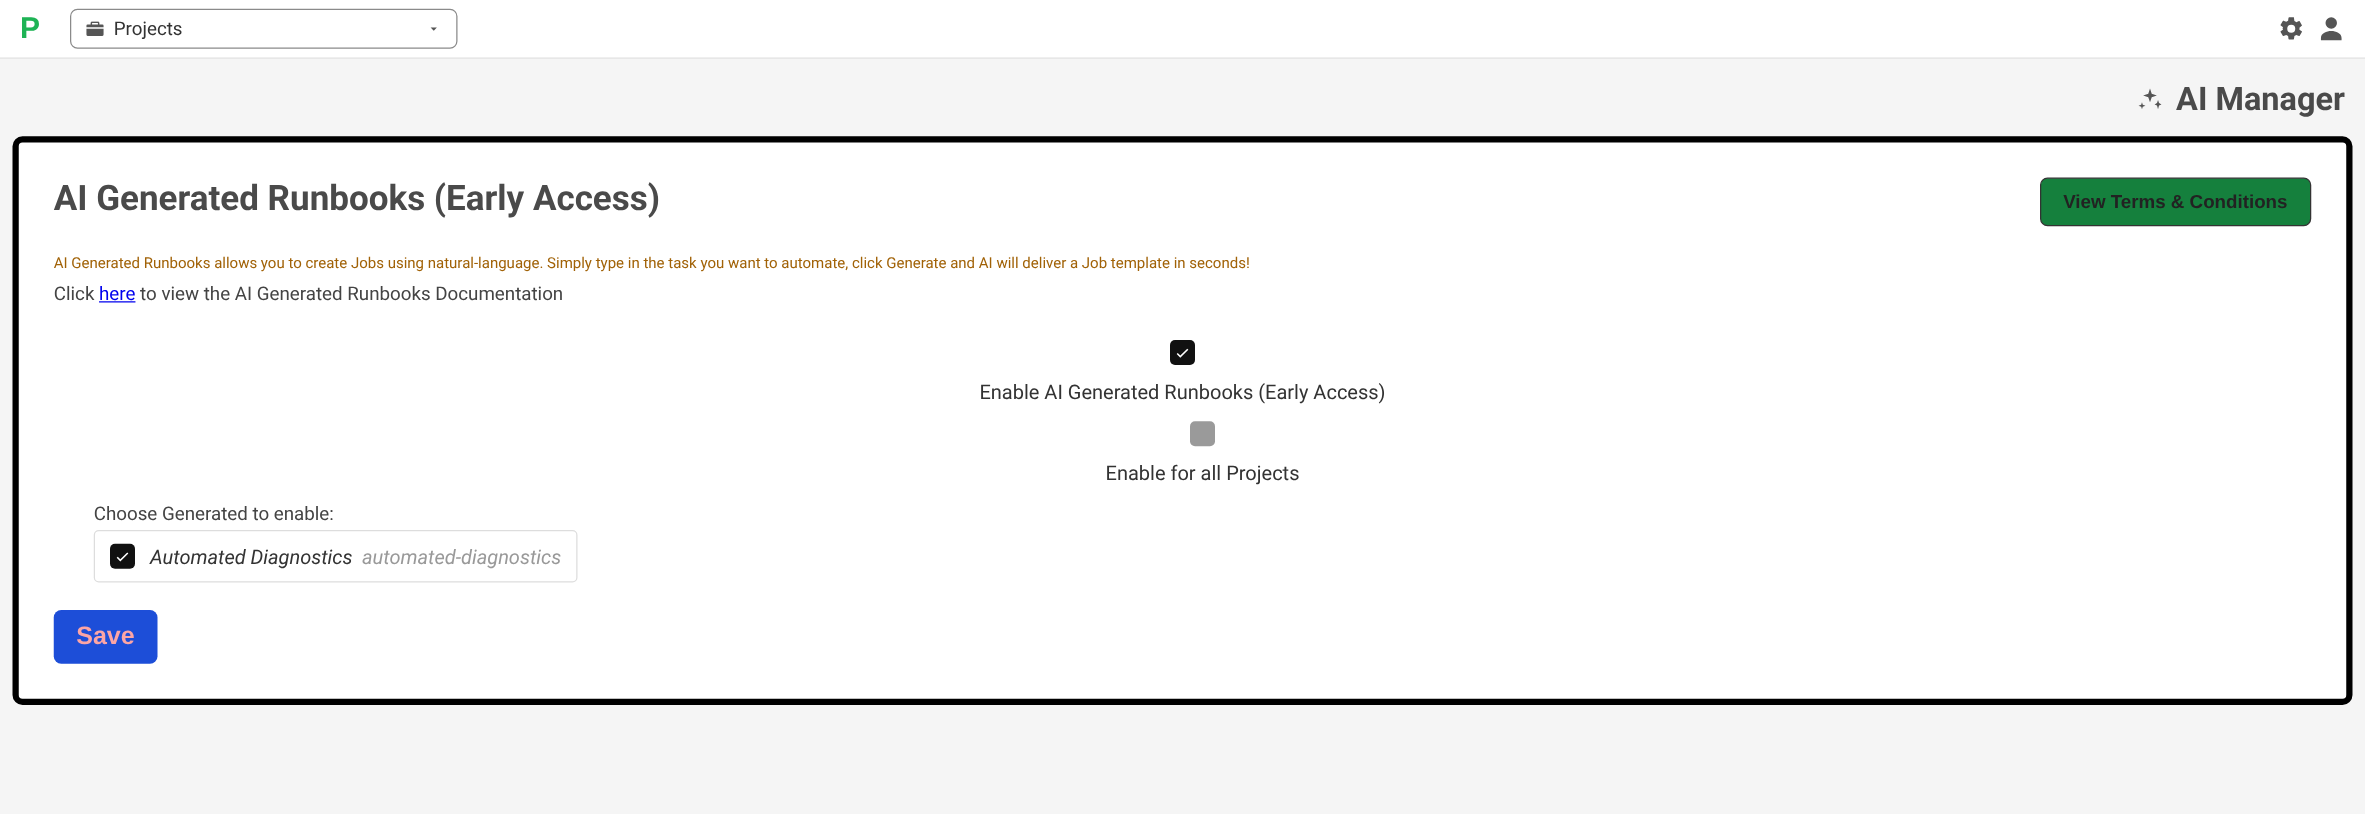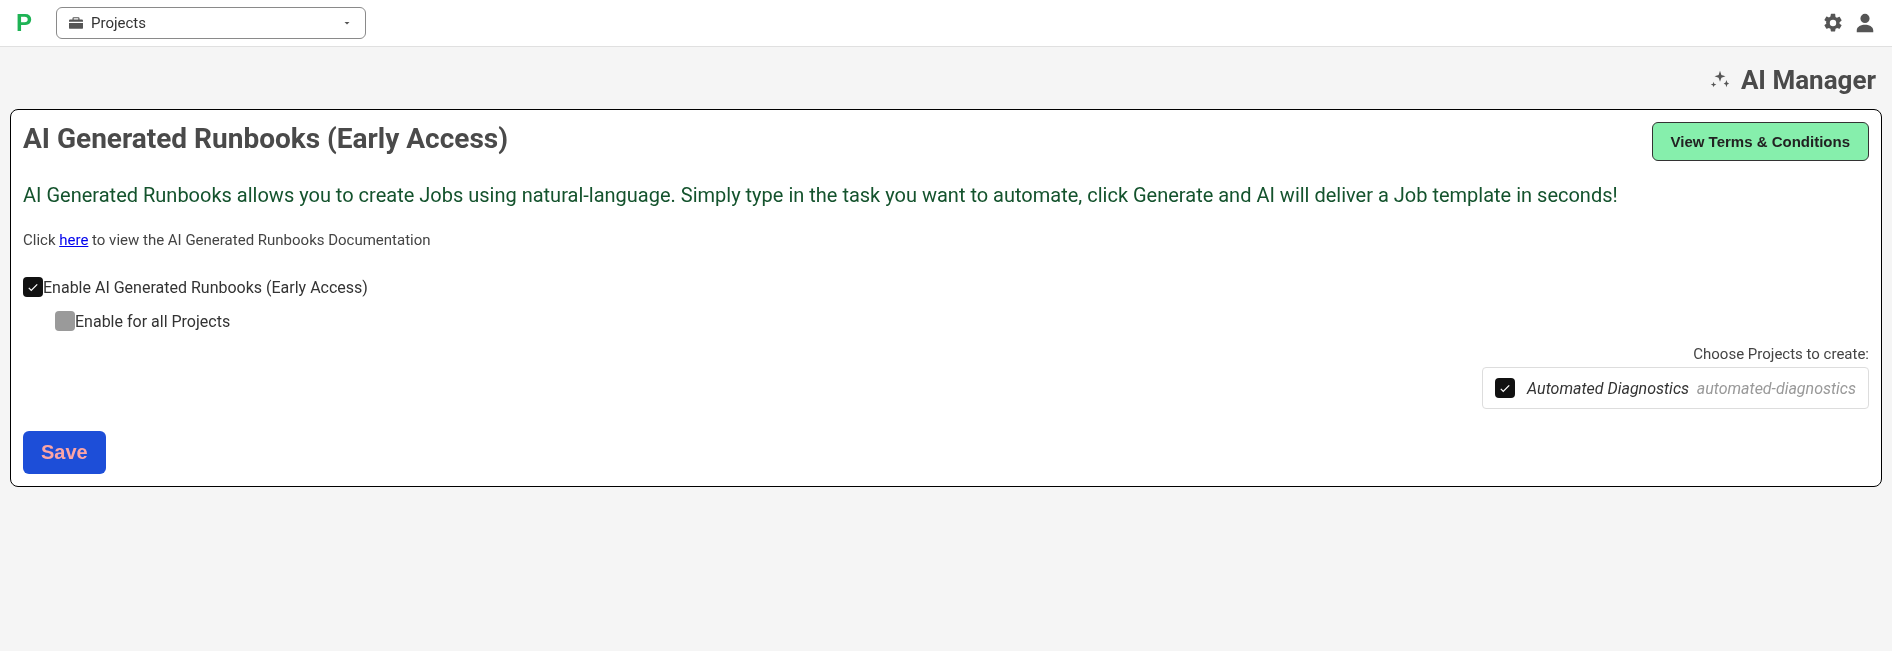--- a/index.html
+++ b/index.html
@@ -73,81 +73,83 @@
     fill: #555;
   }
   .page-title {
     font-size: 26px;
     font-weight: 700;
     color: #4a4a4a;
   }
 
   .card {
     background: #fff;
-    border: 1px solid #000000;
+    border: 5px solid #000000;
     border-radius: 8px;
     margin: 0 10px 12px 10px;
-    padding: 12px;
+    padding: 28px;
   }
   .card-header {
     display: flex;
     align-items: flex-start;
     justify-content: space-between;
     margin-bottom: 22px;
   }
   .card-title {
     font-size: 28px;
     font-weight: 700;
     color: #4a4a4a;
   }
   .btn-outline {
     border: 1.5px solid #333;
-    background: #86efac;
+    background: #15803d;
     border-radius: 6px;
     padding: 10px 18px;
     font-size: 15px;
     font-weight: 600;
     color: #222;
     cursor: pointer;
   }
   .desc {
-    color: #14532d;
-    font-size: 20px;
-    margin-bottom: 24px;
+    color: #a16207;
+    font-size: 12px;
+    margin-bottom: 9px;
   }
   .desc-secondary {
     color: #444;
     font-size: 15px;
     margin-bottom: 28px;
   }
 
   .checkbox-row {
     display: flex;
     align-items: center;
+    gap: 12px;
     margin-bottom: 14px;
+    flex-direction: column;
   }
   .checkbox {
     width: 20px; height: 20px;
     border-radius: 4px;
     display: inline-flex;
     align-items: center;
     justify-content: center;
     cursor: pointer;
     flex-shrink: 0;
   }
   .checkbox.checked {
     background: #111;
   }
   .checkbox.unchecked {
     background: #9a9a9a;
   }
   .checkbox svg { width: 14px; height: 14px; fill: #fff; }
   .checkbox-label { font-size: 16px; color: #333; }
 
-  .indent { margin-left: 32px; text-align: right; }
+  .indent { margin-left: 32px; }
   .choose-label {
     font-size: 15px;
     color: #444;
     margin: 14px 0 4px 0;
   }
   .project-list {
     border: 1px solid #ddd;
     border-radius: 4px;
     display: inline-block;
     min-width: 358px;
@@ -228,21 +230,21 @@
     </span>
     <span class="checkbox-label">Enable AI Generated Runbooks (Early Access)</span>
   </div>
 
   <div class="indent">
     <div class="checkbox-row">
       <span class="checkbox unchecked"></span>
       <span class="checkbox-label">Enable for all Projects</span>
     </div>
 
-    <div class="choose-label">Choose Projects to create:</div>
+    <div class="choose-label">Choose Generated to enable:</div>
 
     <div class="project-list">
       <div class="project-item">
         <span class="checkbox checked">
           <svg viewBox="0 0 24 24">
               <path d="M9 16.2l-3.5-3.5L4 14.2 9 19.2 20 8.2l-1.5-1.5z"></path>
             </svg>
         </span>
         <span>
           <span class="project-name">Automated Diagnostics</span>

